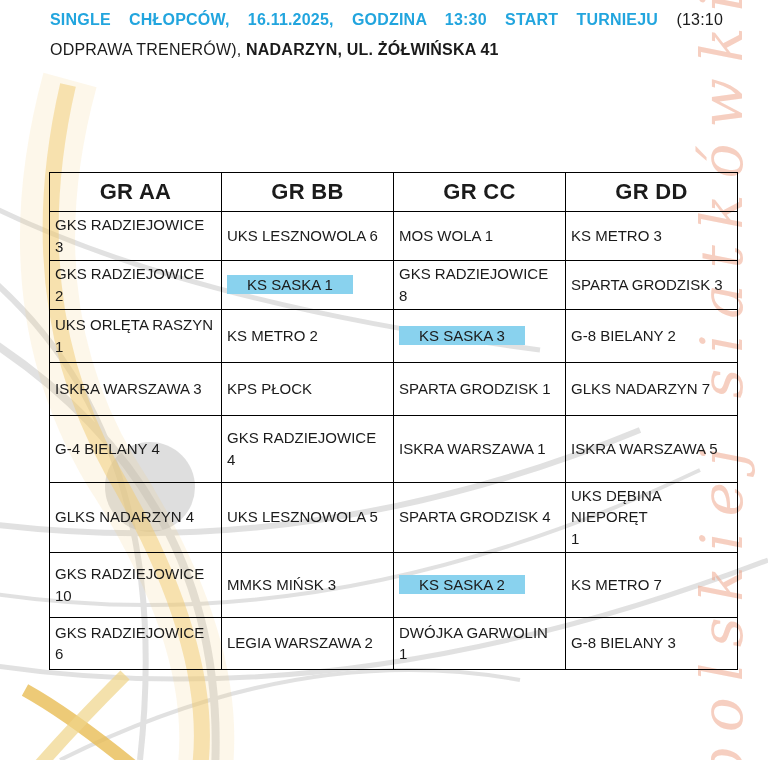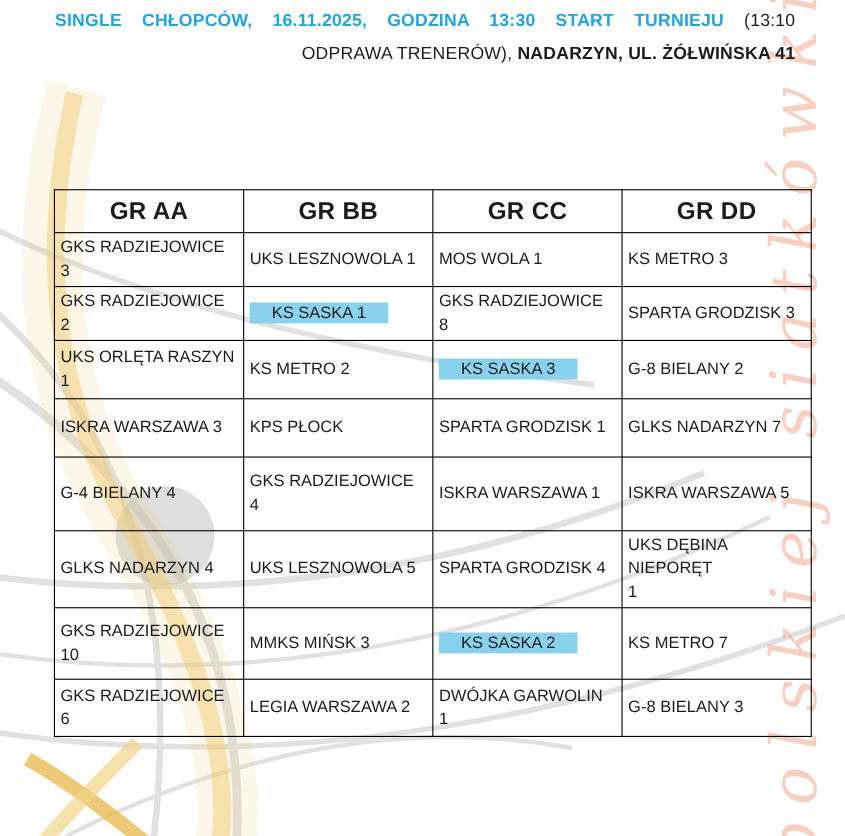--- a/index.html
+++ b/index.html
@@ -10,21 +10,21 @@
   }
   .watermark{position:absolute;top:0;left:0;z-index:0;pointer-events:none;}
   .content{position:relative;z-index:1;}
 
   
   .doc-header{
     position:absolute;left:50px;top:5px;width:673px;
     font-size:16px;line-height:30px;letter-spacing:0.2px;
   }
   .line1{text-align:justify;text-align-last:justify;}
-  .line2{text-align:right;}
+  .line2{text-align:left;}
   .accent{font-weight:bold;}
   .b{font-weight:bold;}
 
   
   table.groups{
     position:absolute;left:49px;top:172px;width:689px;
     border-collapse:collapse;table-layout:fixed;
     background:transparent;
   }
   table.groups th, table.groups td{
@@ -77,21 +77,21 @@
   <table class="groups">
     <tbody>
         <tr style="height:39px">
       <th><span>GR AA</span></th>
       <th><span>GR BB</span></th>
       <th><span>GR CC</span></th>
       <th><span>GR DD</span></th>
     </tr>
     <tr style="height:41px">
       <td><span>GKS RADZIEJOWICE 3</span></td>
-      <td><span>UKS LESZNOWOLA 1</span></td>
+      <td><span>UKS LESZNOWOLA 6</span></td>
       <td><span>MOS WOLA 1</span></td>
       <td><span>KS METRO 3</span></td>
     </tr>
     <tr style="height:49px">
       <td><span>GKS RADZIEJOWICE 2</span></td>
       <td><span class="hl">KS SASKA 1</span></td>
       <td><span>GKS RADZIEJOWICE 8</span></td>
       <td><span>SPARTA GRODZISK 3</span></td>
     </tr>
     <tr style="height:53px">

